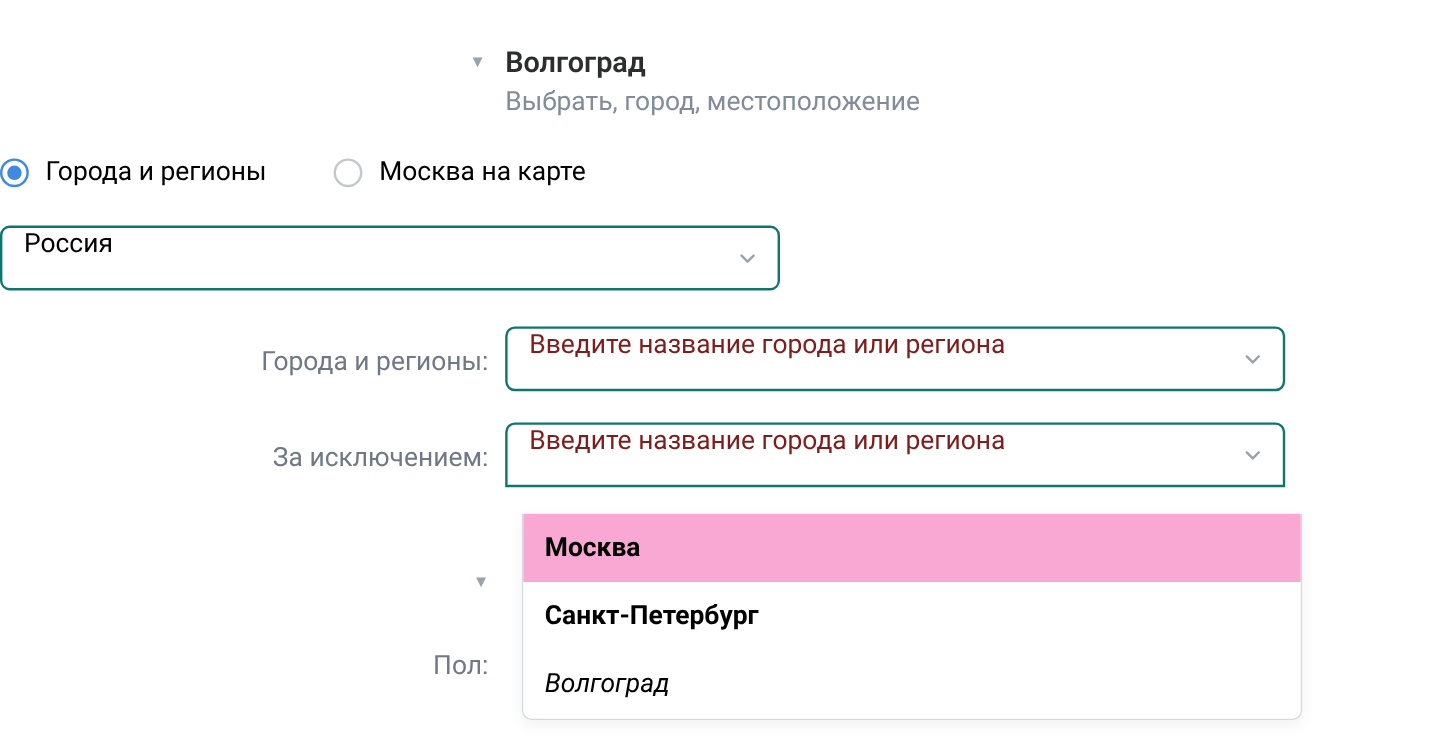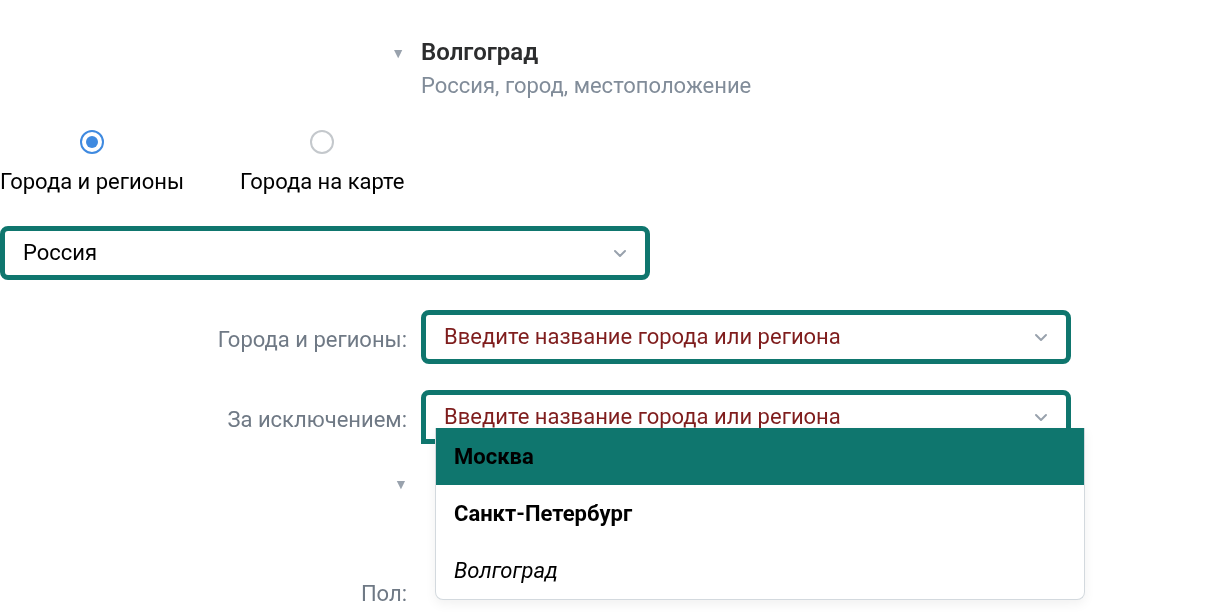--- a/index.html
+++ b/index.html
@@ -63,21 +63,20 @@
   .row .label-col {
     padding-top: 6px;
   }
   
   .radios { display: flex; align-items: center; gap: 56px; }
   .radio {
     display: inline-flex;
     align-items: center;
     gap: 14px;
     cursor: pointer;
-    flex-direction: column;
   }
   .radio-circle {
     width: 24px; height: 24px; border-radius: 50%;
     border: 2px solid #c4c8cc;
     background: #fff;
     position: relative;
     flex: 0 0 auto;
   }
   .radio-circle.selected {
     border-color: #3f8ae0;
@@ -90,25 +89,25 @@
     background: #3f8ae0;
     border-radius: 50%;
     transform: translate(-50%, -50%);
   }
   .radio-label { font-size: 22px; color: #000; }
   
   .combo {
     position: relative;
     width: 650px;
     height: 54px;
-    border: 5px solid #0f766e;
+    border: 2px solid #0f766e;
     border-radius: 8px;
     background: #fff;
     display: flex;
-    align-items: center;
+    align-items: flex-start;
     padding: 0 46px 0 18px;
     font-size: 22px;
     cursor: pointer;
   }
   .combo .value { color: #000; }
   .combo .placeholder { color: #7f1d1d; }
   .combo .chev {
     position: absolute;
     right: 16px; top: 50%;
     transform: translateY(-50%);
@@ -130,21 +129,21 @@
     z-index: 10;
     box-shadow: 0 4px 12px rgba(0,0,0,0.06);
     overflow: hidden;
   }
   .dropdown .opt {
     padding: 16px 18px;
     font-size: 22px;
     cursor: pointer;
   }
   .dropdown .opt.bold { font-weight: 700; }
-  .dropdown .opt.highlight { background: #0f766e; }
+  .dropdown .opt.highlight { background: #f9a8d4; }
   .dropdown .opt.last { border-bottom-left-radius: 8px; border-bottom-right-radius: 8px; font-style: italic; }
 
   
   .stray-caret {
     position: absolute;
     left: 394px;
     top: 476px;
     color: #99a2ad;
     font-size: 14px;
   }
@@ -154,34 +153,34 @@
 <body>
 
 <div class="form">
 
   <div class="section-header">
     <div class="label-col">
       <span class="caret">▼</span>
     </div>
     <div class="field-col">
       <div class="section-title">Волгоград</div>
-      <div class="section-sub">Россия, город, местоположение</div>
+      <div class="section-sub">Выбрать, город, местоположение</div>
     </div>
   </div>
 
   <div class="row">
     <div class="field-col">
       <div class="radios">
         <label class="radio">
           <span class="radio-circle selected"></span>
           <span class="radio-label">Города и регионы</span>
         </label>
         <label class="radio">
           <span class="radio-circle"></span>
-          <span class="radio-label">Города на карте</span>
+          <span class="radio-label">Москва на карте</span>
         </label>
       </div>
     </div>
   </div>
 
   <div class="row">
     <div class="field-col">
       <div class="combo">
         <span class="value">Россия</span>
         <span class="chev">

